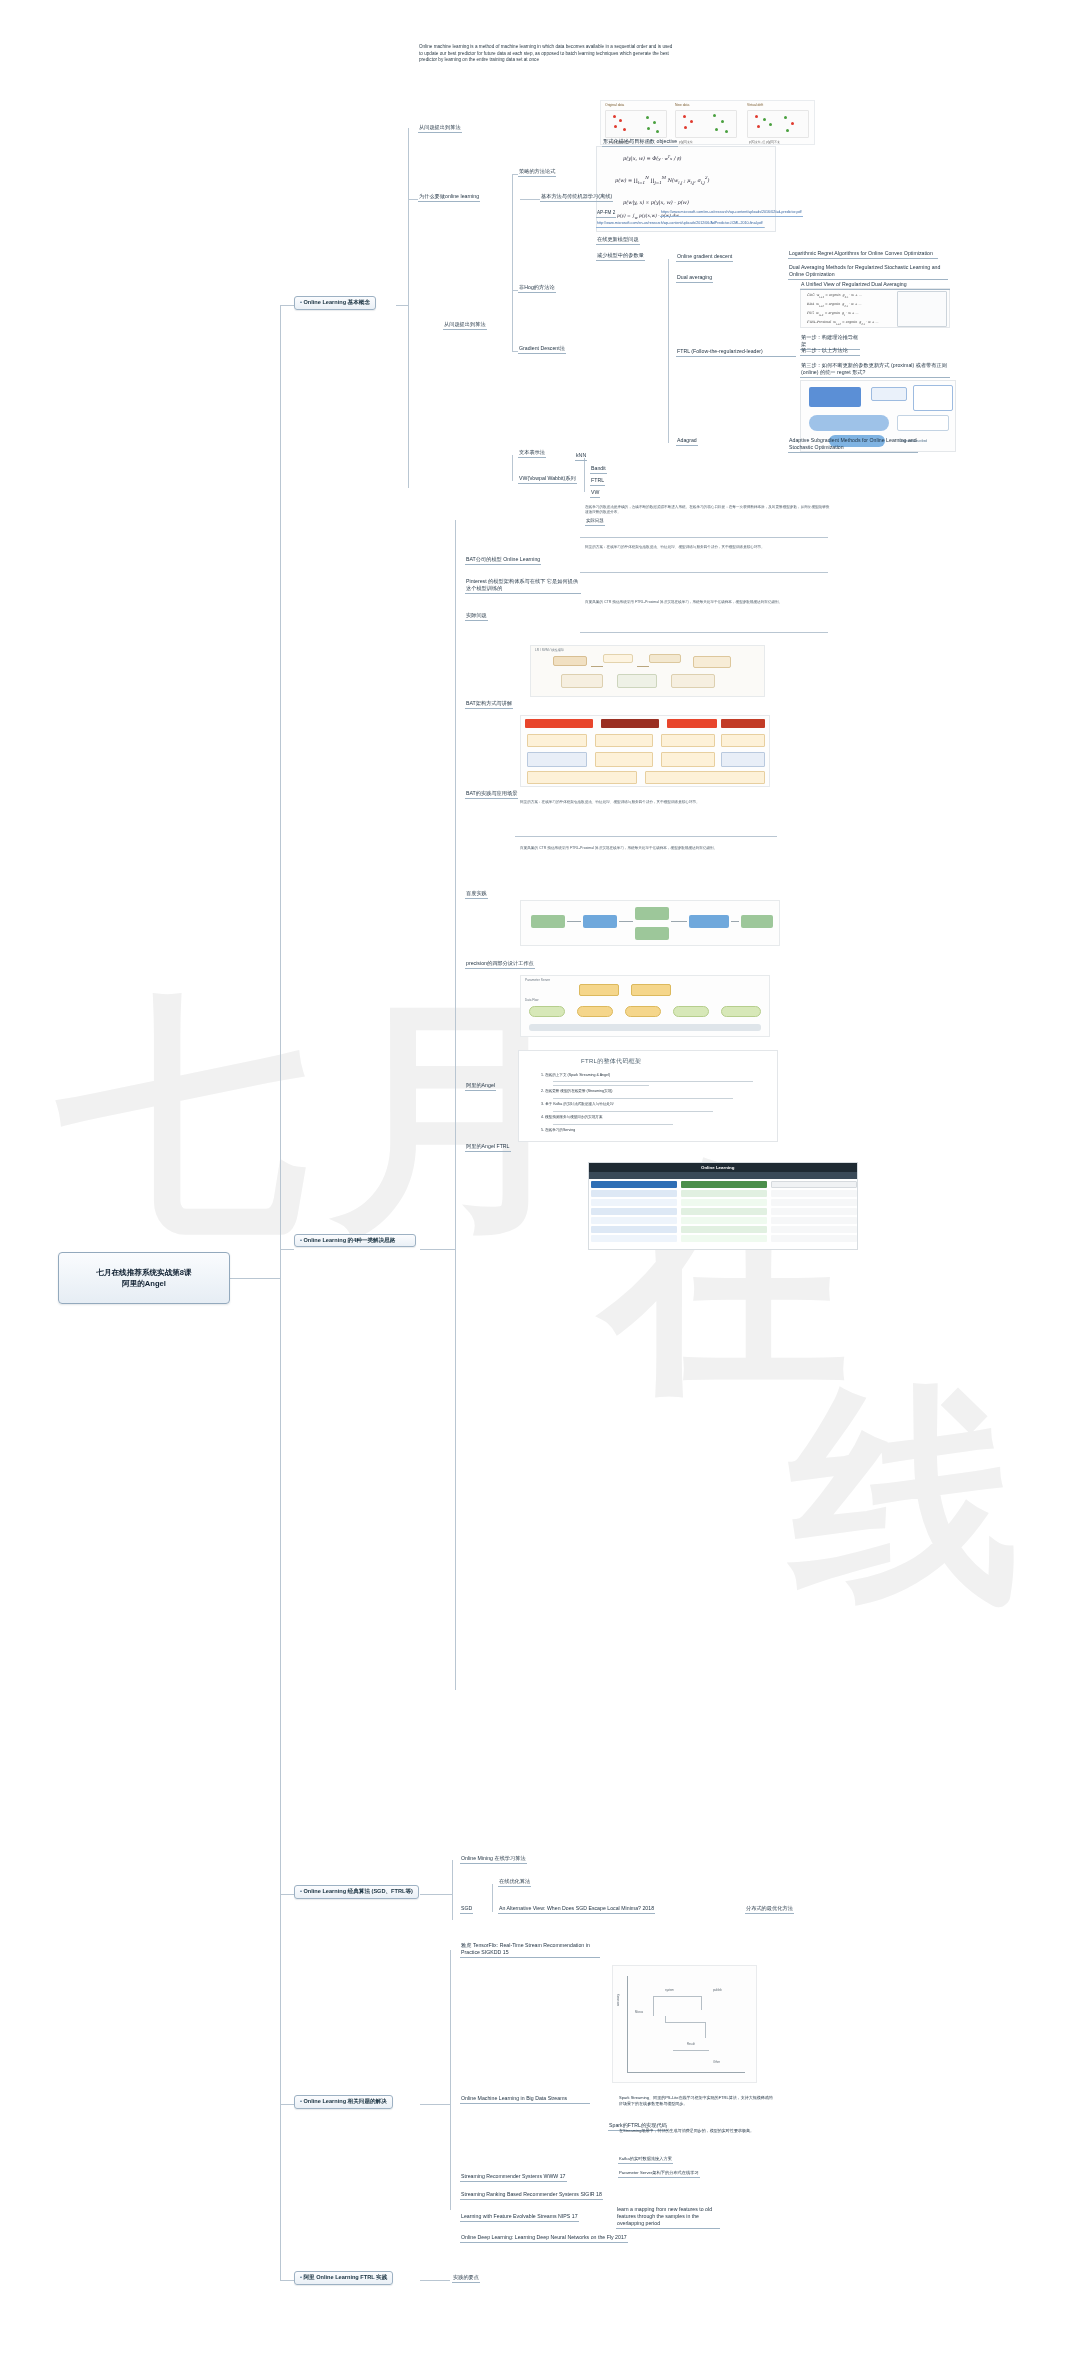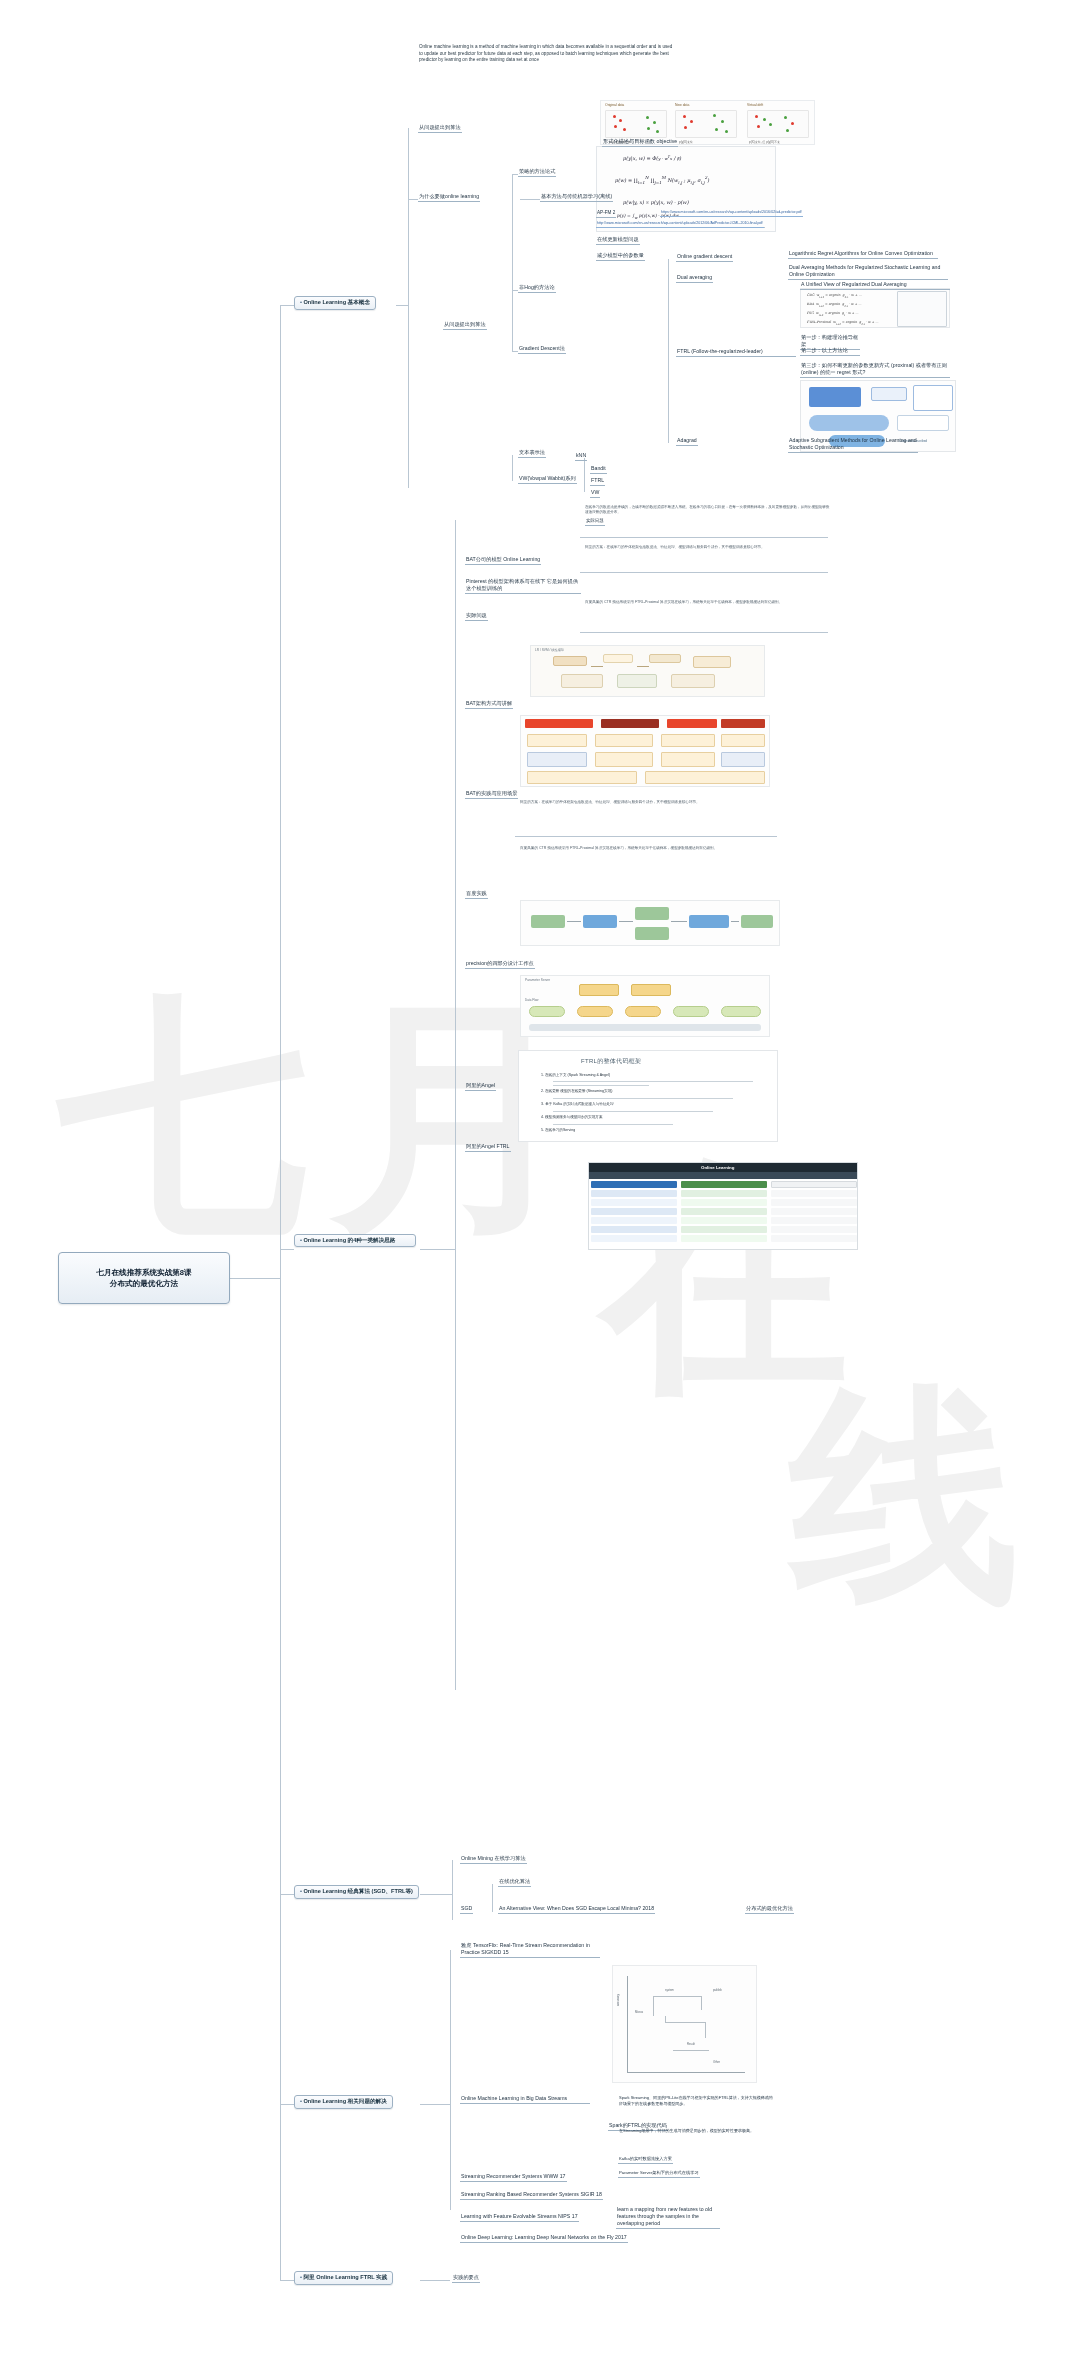--- a/index.html
+++ b/index.html
@@ -122,21 +122,21 @@
   <div class="ln lnv" style="left:280px; top:305px; height:1975px;"></div>
 
   <div class="ln lnh" style="left:280px; top:305px; width:14px;"></div>
   <div class="ln lnh" style="left:280px; top:1249px; width:14px;"></div>
   <div class="ln lnh" style="left:280px; top:1894px; width:14px;"></div>
   <div class="ln lnh" style="left:280px; top:2104px; width:14px;"></div>
   <div class="ln lnh" style="left:280px; top:2280px; width:14px;"></div>
 
   <div class="root">
     <span style="white-space:pre-line">七月在线推荐系统实战第8课
-分布式的最优化方法</span>
+阿里的Angel</span>
   </div>
 
   <div class="branch" style="left:294px; top:296px;">
     <span class="dotnode">Online Learning 基本概念</span>
   </div>
   <div class="branch" style="left:294px; top:1234px; width:122px; white-space:normal; line-height:1.3;">
     <span class="dotnode">Online Learning 的4种一类解决思路</span>
   </div>
   <div class="branch" style="left:294px; top:1885px;">
     <span class="dotnode">Online Learning 经典算法 (SGD、FTRL等)</span>

